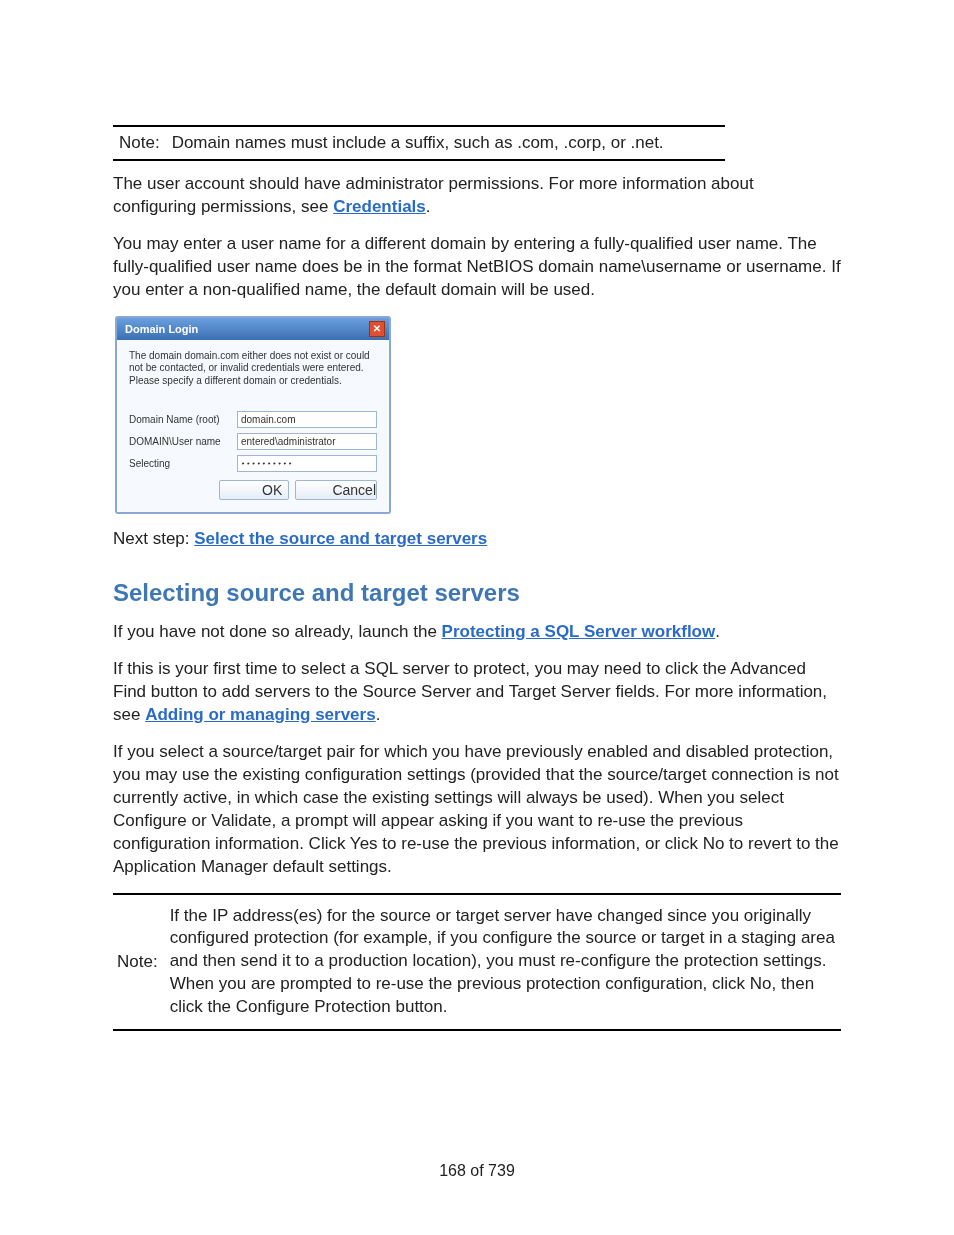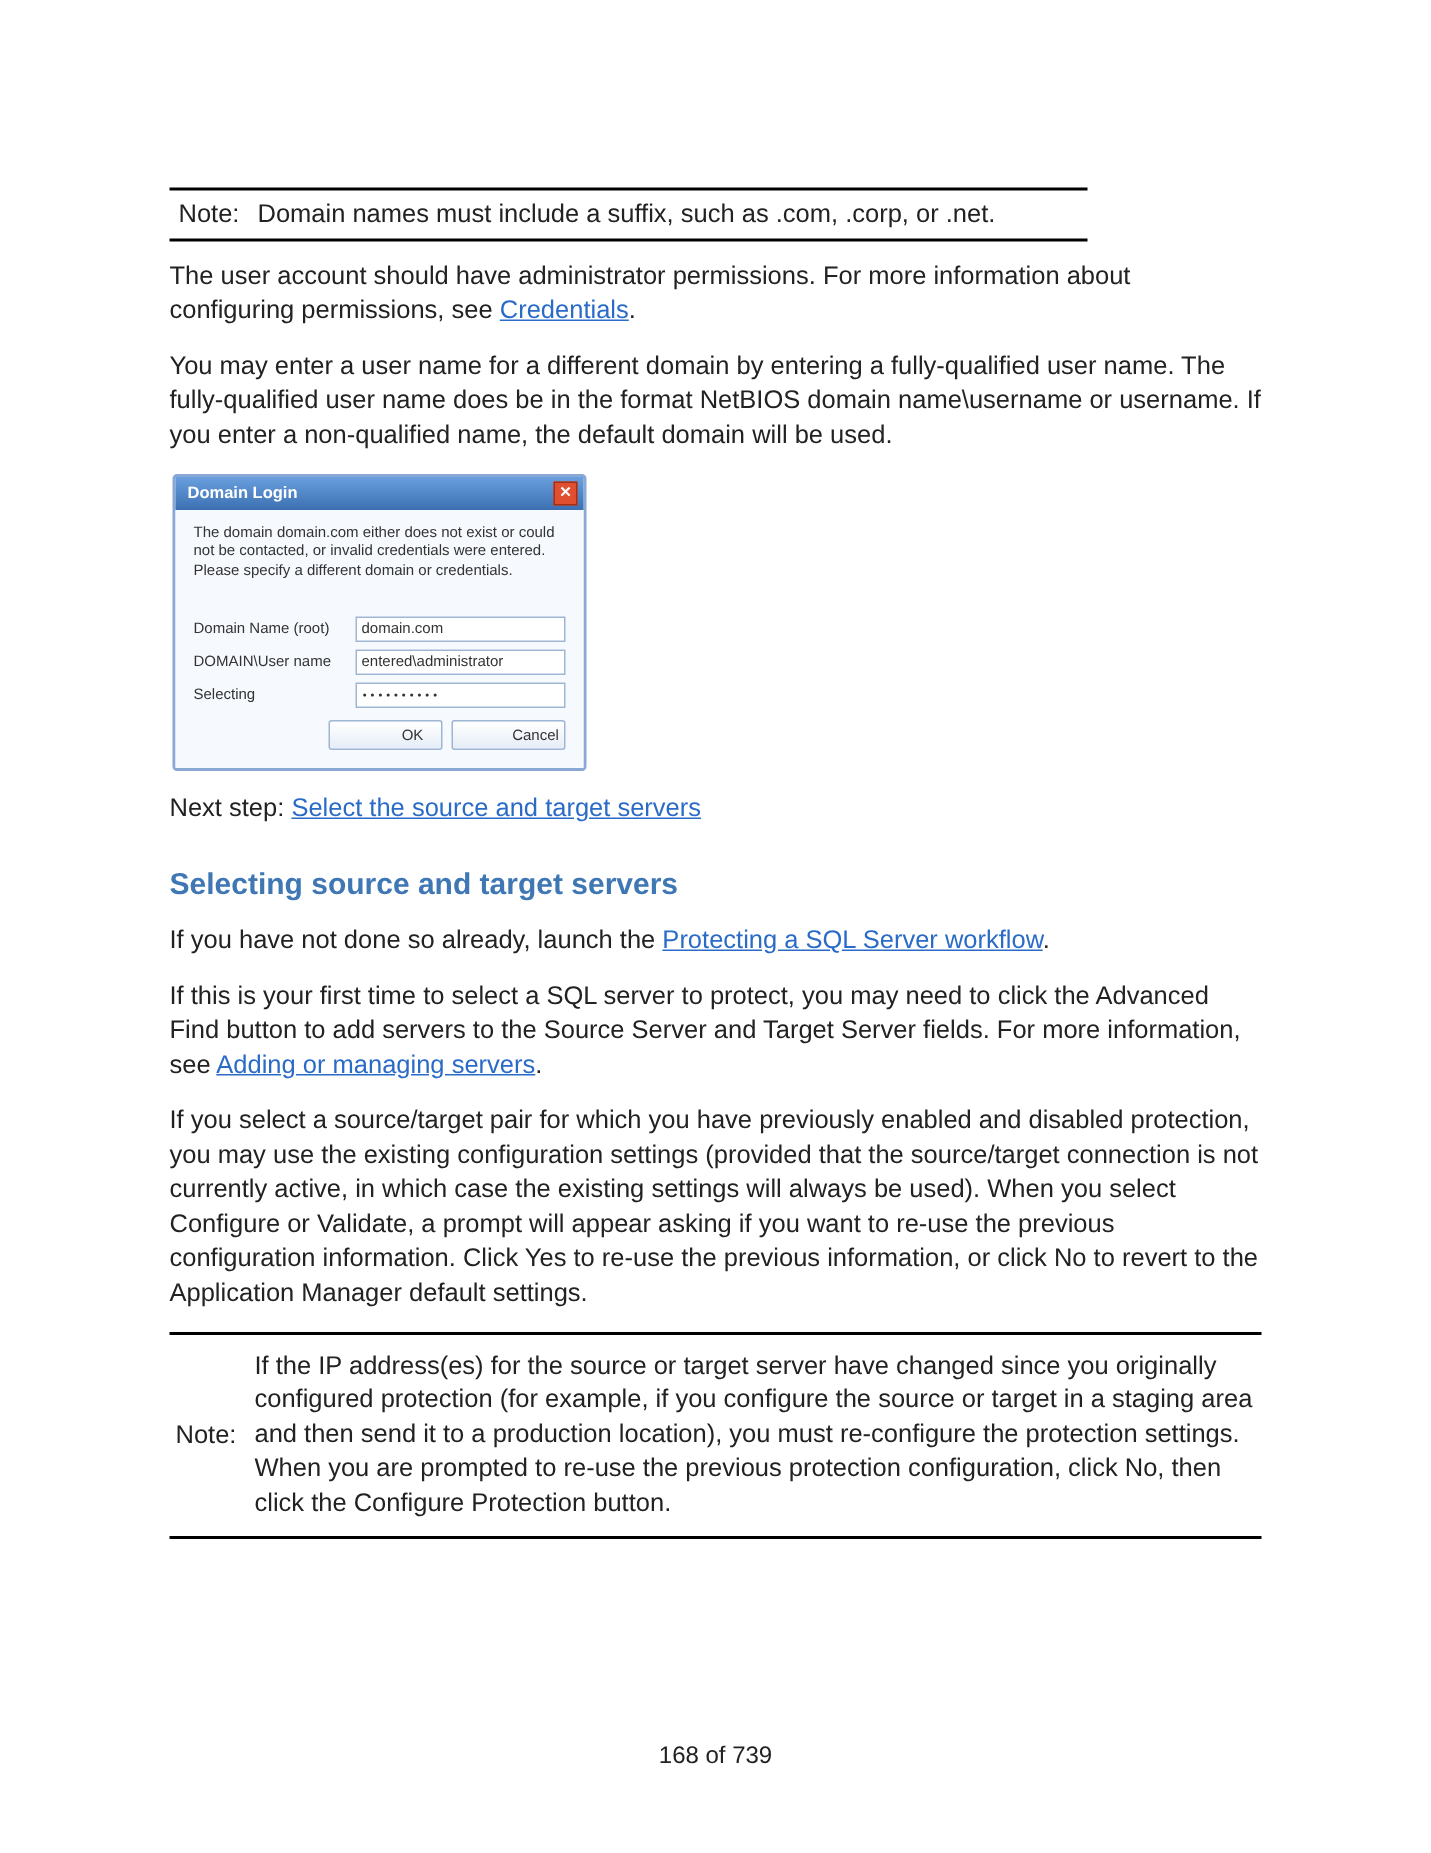--- a/index.html
+++ b/index.html
@@ -23,25 +23,26 @@
     width: 600px;
     padding: 6px 6px;
   }
   .note-row { display: flex; gap: 12px; }
   .note-label { white-space: nowrap; }
   p { margin: 0 0 14px 0; line-height: 1.35; }
   a, .link {
     color: #2a6bc8;
     text-decoration: underline;
     cursor: pointer;
+    font-weight: bold;
   }
   .bold { font-weight: normal; }
   h2.section {
     color: #3f77b5;
-    font-size: 20px;
+    font-size: 24px;
     font-weight: bold;
     margin: 28px 0 14px 0;
   }
   .note-block {
     border-top: 2px solid #000;
     border-bottom: 2px solid #000;
     padding: 10px 0;
     margin-top: 8px;
   }
   .note-block .note-row { align-items: center; }
@@ -124,21 +125,21 @@
     margin-top: 8px;
     display: flex;
     gap: 6px;
     padding-left: 90px;
   }
   .dlg-btn {
     width: 56px;
     height: 18px;
     border: 1px solid #9fb5d4;
     background: linear-gradient(#fff, #e6edf7);
-    font-size: 10px;
+    font-size: 14px;
     display: flex;
     align-items: center;
     justify-content: center;
     border-radius: 2px;
     padding-left: 36px;
   }
 </style>
 </head>
 <body>
 

